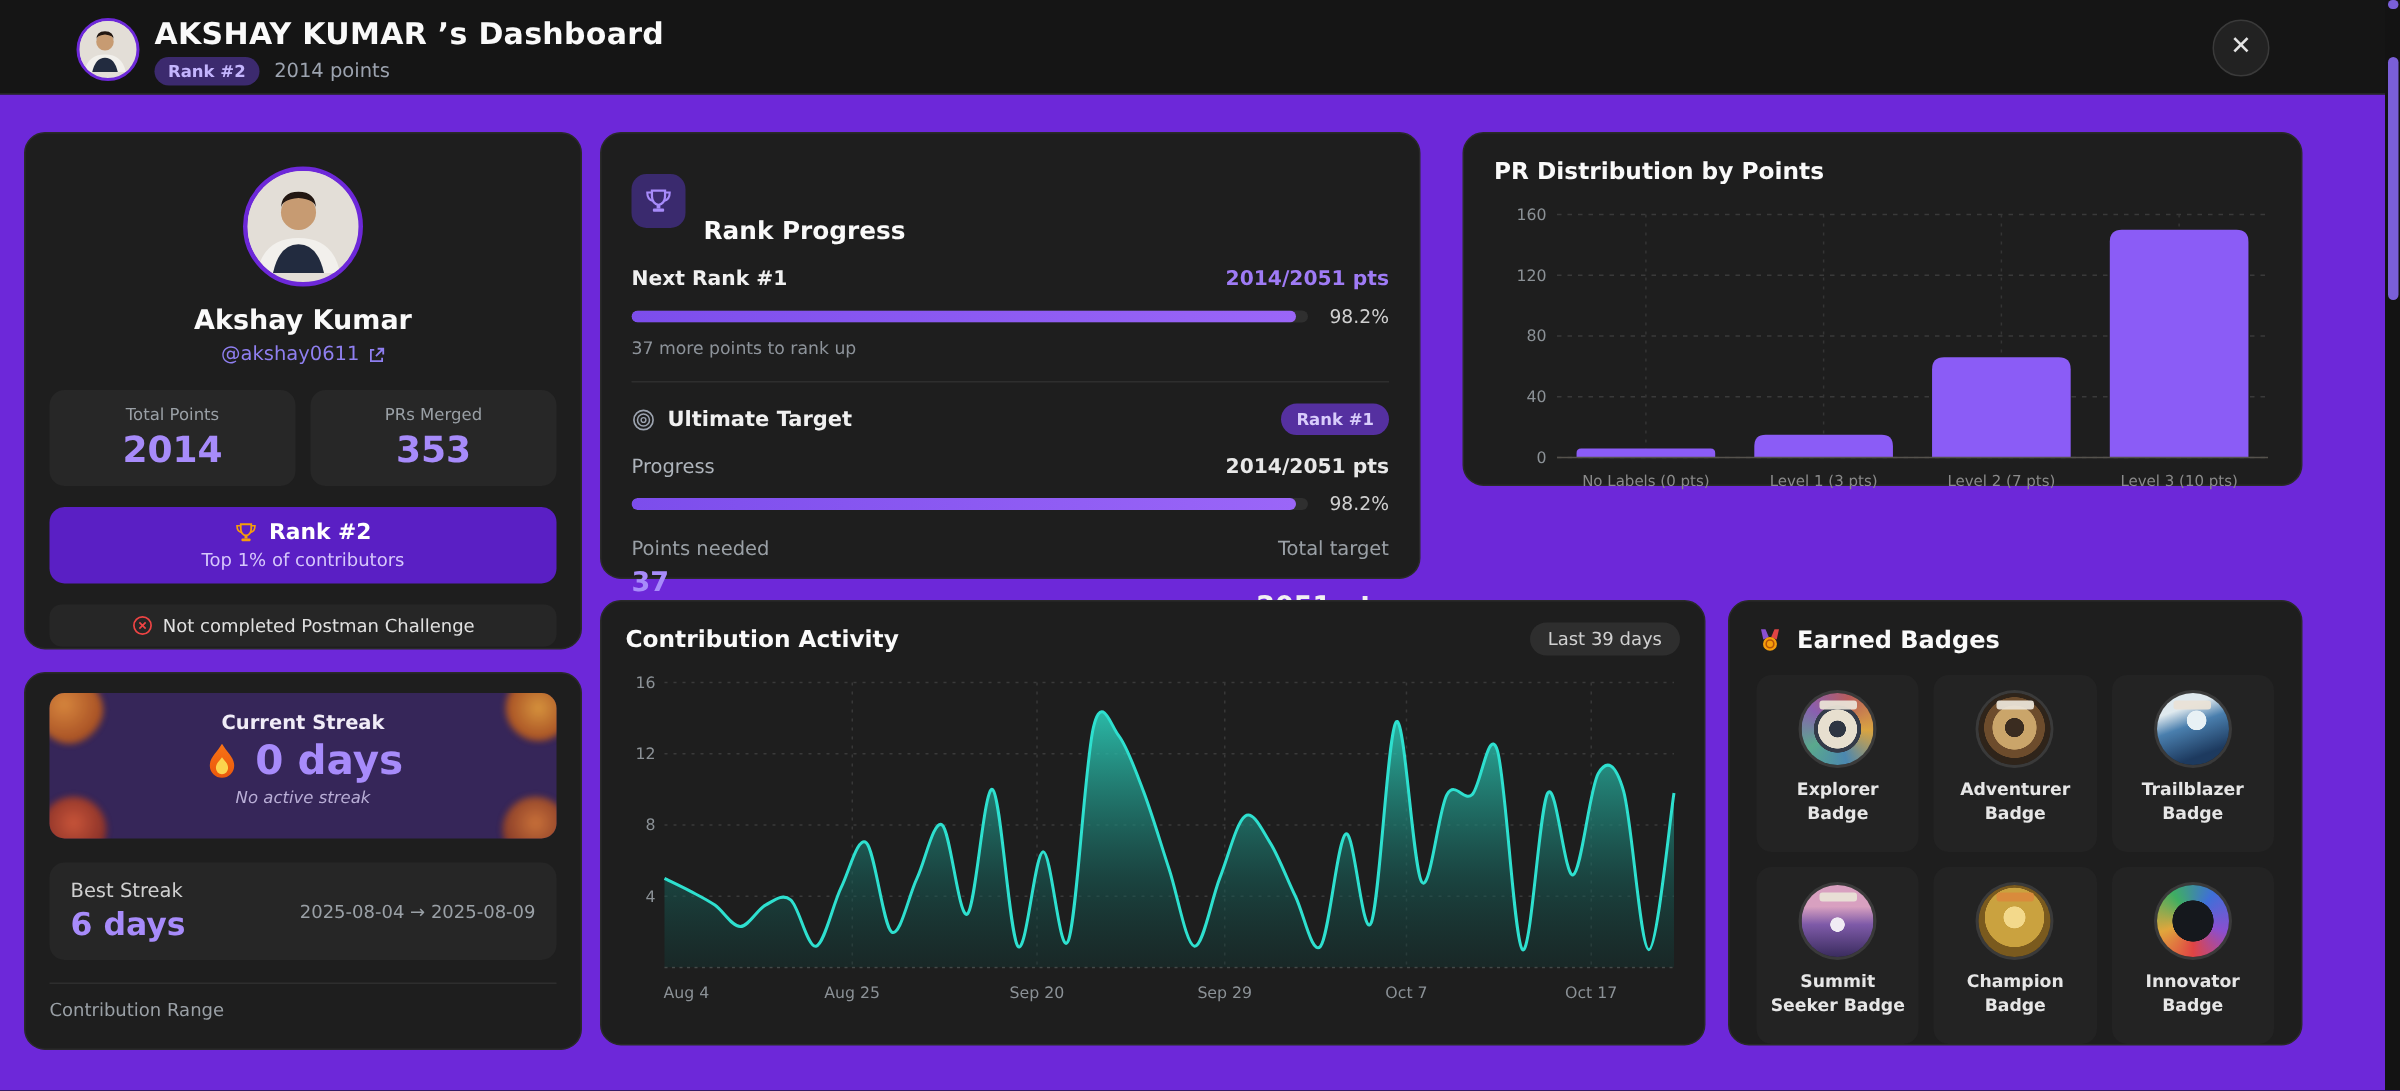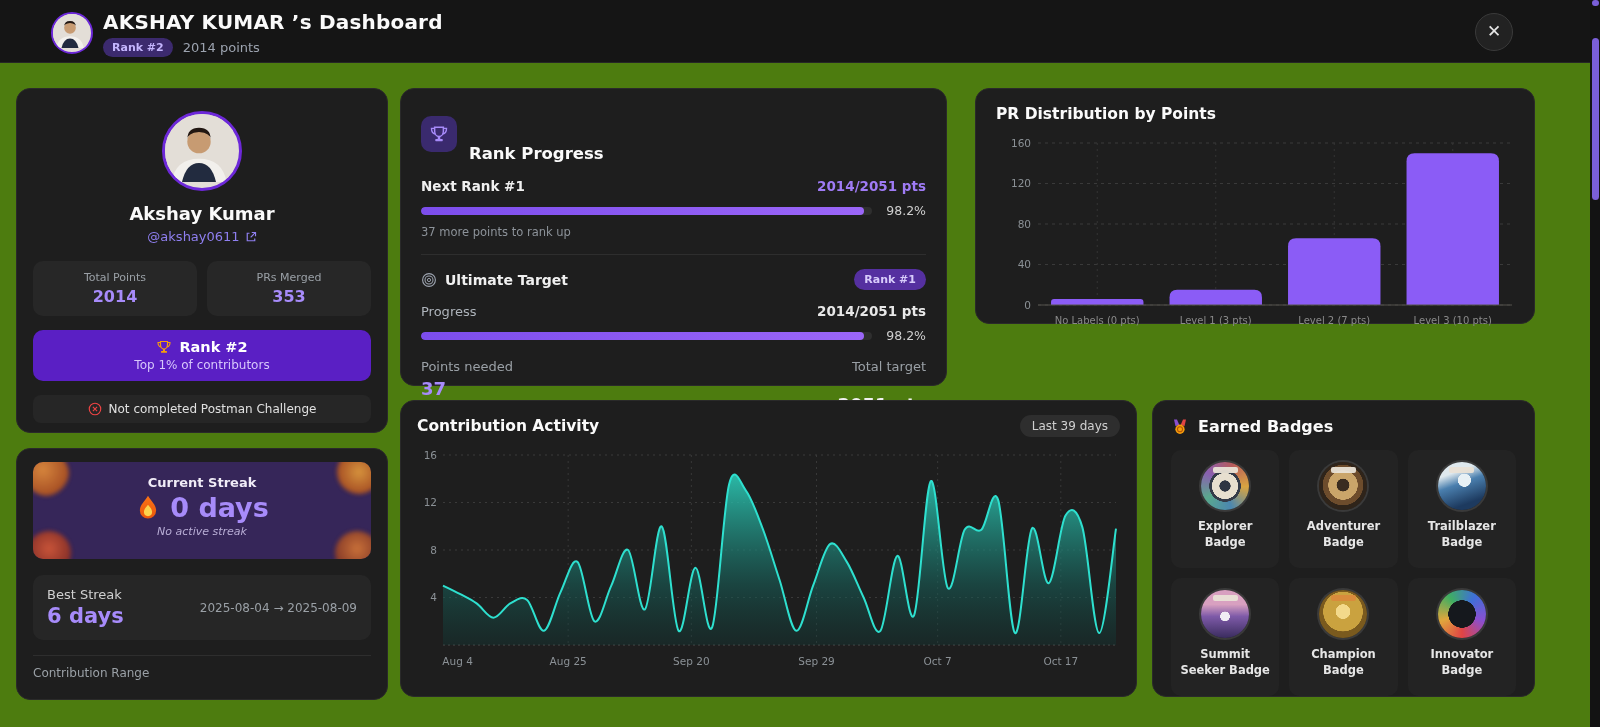--- a/index.html
+++ b/index.html
@@ -1,16 +1,16 @@
 <!DOCTYPE html>
 <html><head>
 <meta charset="utf-8">
 <style>
   html,body{margin:0;padding:0;background:#0f0f0f;}
-  #app{position:relative;width:1600px;height:727px;background:#4d7c0f;overflow:hidden;
+  #app{position:relative;width:1600px;height:727px;background:#6d28d9;overflow:hidden;
        font-family:"DejaVu Sans","Liberation Sans",sans-serif;color:#e8e8e8;}
   
   #header{position:absolute;left:0;top:0;width:1600px;height:63px;background:#151515;
           border-bottom:1px solid #262626;box-sizing:border-box;}
   .hdr-avatar{position:absolute;left:51px;top:12px;width:38px;height:38px;border-radius:50%;
           border:2px solid #6d28d9;overflow:hidden;background:#e3ded7;}
   .hdr-title{position:absolute;left:103px;top:10px;font-size:20px;font-weight:800;color:#fafafa;letter-spacing:.2px;}
   .hdr-sub{position:absolute;left:103px;top:38px;display:flex;align-items:center;gap:10px;}
   .pill-rank{background:#3c2a6e;color:#c4b5fd;font-size:11px;font-weight:700;
           padding:3px 9px;border-radius:999px;}
@@ -27,21 +27,21 @@
   .card-contrib{left:400px;top:400px;width:737px;height:297px;padding:14px 16px;}
   .card-badges{left:1152px;top:400px;width:383px;height:297px;padding:16px 18px;}
   
   .pf-avatar{width:74px;height:74px;border-radius:50%;border:3px solid #6d28d9;overflow:hidden;
           margin:2px auto 0;background:#e3ded7;}
   .pf-name{font-size:18px;font-weight:800;color:#fafafa;margin-top:12px;}
   .pf-handle{font-size:13px;color:#8f7ff0;margin-top:5px;display:inline-flex;align-items:center;gap:5px;cursor:pointer;}
   .pf-stats{display:flex;gap:10px;margin-top:16px;}
   .pf-stat{flex:1;background:#272727;border-radius:10px;padding:10px 6px;}
   .pf-stat .lb{font-size:11px;color:#9aa0a6;}
-  .pf-stat .vl{font-size:16px;font-weight:800;color:#a78bfa;margin-top:3px;}
+  .pf-stat .vl{font-size:24px;font-weight:800;color:#a78bfa;margin-top:3px;}
   .pf-rankbanner{margin-top:14px;background:#5a1fc4;border-radius:10px;padding:9px 6px;}
   .pf-rankbanner .l1{font-size:14.5px;font-weight:800;color:#fff;display:flex;align-items:center;justify-content:center;gap:7px;}
   .pf-rankbanner .l2{font-size:12px;color:#d6c7fb;margin-top:3px;}
   .pf-challenge{margin-top:14px;background:#262626;border-radius:8px;padding:7px 6px;font-size:12px;color:#e0e0e0;
           display:flex;align-items:center;justify-content:center;gap:7px;}
   
   .st-banner{position:relative;background:#362659;border-radius:10px;padding:13px 10px;text-align:center;overflow:hidden;height:97px;box-sizing:border-box;}
   .blob{position:absolute;width:44px;height:44px;border-radius:50%;filter:blur(2px);opacity:.9;}
   .blob.tl{left:-8px;top:-10px;background:radial-gradient(circle at 40% 40%,#e8913a,#b3541e 70%,transparent 75%);}
   .blob.tr{right:-10px;top:-12px;background:radial-gradient(circle at 50% 50%,#e8a03a,#b3541e 70%,transparent 75%);}

